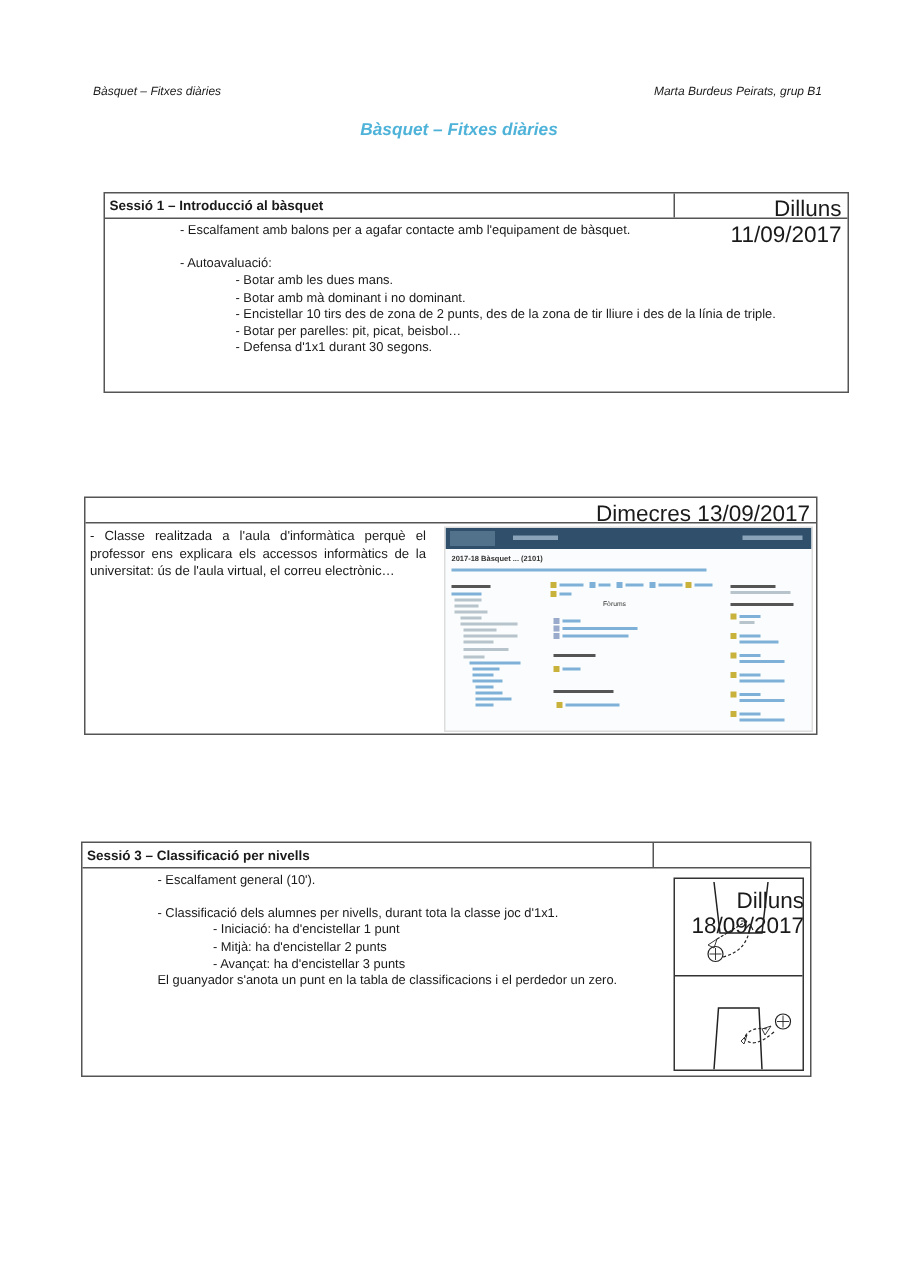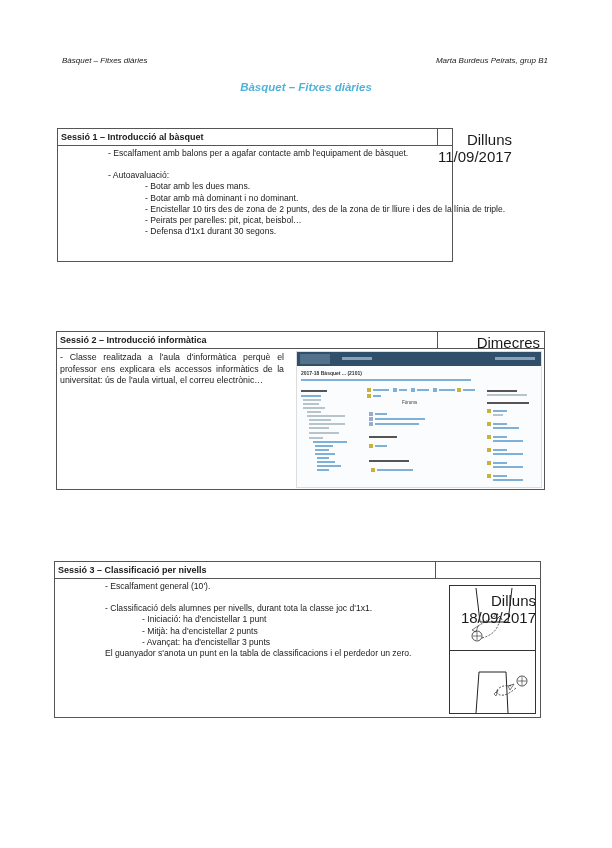--- a/index.html
+++ b/index.html
@@ -15,21 +15,21 @@
   .session { position: absolute; border: 1px solid #555; background: #fff; box-sizing: border-box; }
   .session .head { display: flex; border-bottom: 1px solid #555; height: 17px; box-sizing: border-box; }
   .session .head .title { flex: 1; font-weight: bold; font-size: 9px; padding: 3px 3px 0 3px; border-right: 1px solid #555; box-sizing: border-box; }
   .session .head .date { font-size: 15px; padding: 2px 4px 0 0; text-align: right; box-sizing: border-box; }
   .body-text { font-size: 8.6px; line-height: 11.2px; padding: 2px 3px; }
   .body-text .line { white-space: nowrap; margin-left: 47px; }
   .body-text .indent { padding-left: 37px; }
   .gap { height: 11px; }
 
   
-  #s1 { left: 57px; top: 128px; width: 396px; height: 134px; }
+  #s1 { left: 69px; top: 128px; width: 497px; height: 134px; }
   #s1 .head .title { flex: none; width: 380px; }
   #s1 .head .date { flex: 1; }
 
   
   #s2 { left: 56px; top: 331px; width: 489px; height: 159px; }
   #s2 .head .title { flex: none; width: 381px; }
   #s2 .head .date { flex: 1; }
   #s2 .content { display: flex; }
   #s2 .justified { width: 230px; font-size: 8.8px; line-height: 11.5px; text-align: justify; padding: 3px 3px; box-sizing: border-box; }
   .embedded-shot { position: absolute; left: 239px; top: 19px; width: 246px; height: 137px; background: #fbfcfd; border: 1px solid #ddd; box-sizing: border-box; overflow: hidden; }
@@ -66,28 +66,27 @@
     <div class="title">Sessió 1 – Introducció al bàsquet</div>
     <div class="date">Dilluns 11/09/2017</div>
   </div>
   <div class="body-text">
     <div class="line">- Escalfament amb balons per a agafar contacte amb l'equipament de bàsquet.</div>
     <div class="gap"></div>
     <div class="line">- Autoavaluació:</div>
     <div class="line indent">- Botar amb les dues mans.</div>
     <div class="line indent">- Botar amb mà dominant i no dominant.</div>
     <div class="line indent">- Encistellar 10 tirs des de zona de 2 punts, des de la zona de tir lliure i des de la línia de triple.</div>
-    <div class="line indent">- Peirats per parelles: pit, picat, beisbol…</div>
+    <div class="line indent">- Botar per parelles: pit, picat, beisbol…</div>
     <div class="line indent">- Defensa d'1x1 durant 30 segons.</div>
   </div>
 </div>
 
 <div class="session" id="s2">
   <div class="head">
-    <div class="title">Sessió 2 – Introducció informàtica</div>
     <div class="date">Dimecres 13/09/2017</div>
   </div>
   <div class="content">
     <div class="justified">- Classe realitzada a l'aula d'informàtica perquè el professor ens explicara els accessos informàtics de la universitat: ús de l'aula virtual, el correu electrònic…</div>
   </div>
   <div class="embedded-shot">
     <div class="topbar">
       <div class="logo"></div>
       <div class="nav"></div>
       <div class="user"></div>

